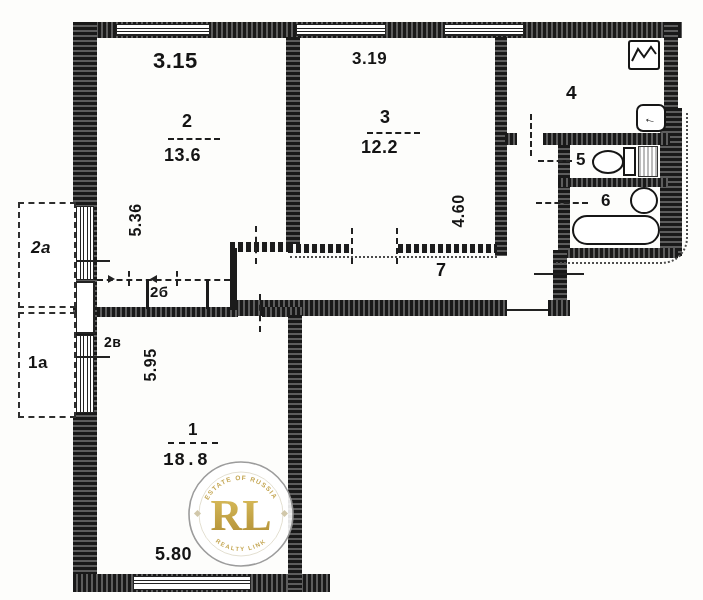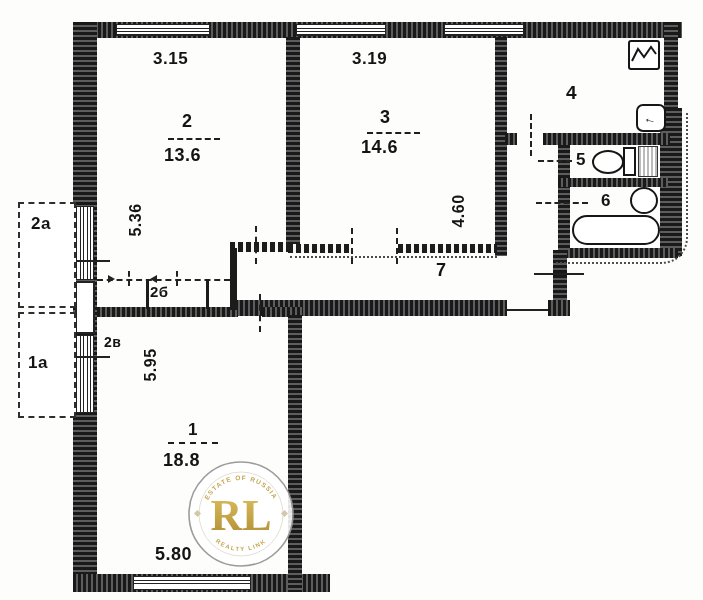--- a/index.html
+++ b/index.html
@@ -107,52 +107,52 @@
   </div>
   <div class="abs fixture" style="left:636px;top:104px;width:30px;height:28px;border-radius:7px;">
     <div class="abs arrow-glyph" style="left:6px;top:6px;transform:rotate(15deg);">←</div>
   </div>
   <div class="abs fixture" style="left:592px;top:150px;width:32px;height:24px;border-radius:50%;"></div>
   <div class="abs fixture" style="left:623px;top:147px;width:13px;height:29px;"></div>
   <div class="abs hatchlight" style="left:638px;top:146px;width:20px;height:31px;"></div>
   <div class="abs fixture" style="left:630px;top:187px;width:28px;height:27px;border-radius:50%;"></div>
   <div class="abs fixture" style="left:572px;top:215px;width:88px;height:30px;border-radius:15px;"></div>
 
-  <div class="abs lbl" style="left:153px;top:50px;font-size:17px;">3.15</div>
+  <div class="abs lbl" style="left:153px;top:50px;font-size:22px;">3.15</div>
   <div class="abs lbl" style="left:182px;top:112px;font-size:18px;">2</div>
   <div class="abs numline" style="left:168px;top:138px;width:52px;"></div>
   <div class="abs lbl" style="left:164px;top:146px;font-size:18px;">13.6</div>
   <div class="abs dimv lbl" style="left:106px;top:210px;width:60px;height:20px;font-size:16px;">
       <span>5.36</span>
     </div>
 
   <div class="abs lbl" style="left:352px;top:50px;font-size:17px;">3.19</div>
   <div class="abs lbl" style="left:380px;top:108px;font-size:18px;">3</div>
   <div class="abs numline" style="left:367px;top:132px;width:53px;"></div>
-  <div class="abs lbl" style="left:361px;top:138px;font-size:18px;">14.6</div>
+  <div class="abs lbl" style="left:361px;top:138px;font-size:18px;">12.2</div>
   <div class="abs dimv lbl" style="left:429px;top:201px;width:60px;height:20px;font-size:16px;">
       <span>4.60</span>
     </div>
 
   <div class="abs lbl" style="left:566px;top:83px;font-size:19px;">4</div>
   <div class="abs lbl" style="left:576px;top:151px;font-size:17px;">5</div>
   <div class="abs lbl" style="left:601px;top:192px;font-size:17px;">6</div>
   <div class="abs lbl" style="left:436px;top:261px;font-size:18px;">7</div>
 
-  <div class="abs lbl" style="left:31px;top:215px;font-size:17px;">2а</div>
+  <div class="abs lbl" style="left:31px;top:239px;font-size:17px;font-style:italic;">2а</div>
   <div class="abs lbl" style="left:28px;top:354px;font-size:17px;">1а</div>
   <div class="abs lbl" style="left:104px;top:287px;font-size:14px;margin-top:48px;">2в</div>
   <div class="abs lbl" style="left:150px;top:284px;font-size:15px;">2б</div>
 
   <div class="abs dimv lbl" style="left:121px;top:355px;width:60px;height:20px;font-size:16px;">
       <span>5.95</span>
     </div>
   <div class="abs lbl" style="left:188px;top:421px;font-size:17px;">1</div>
   <div class="abs numline" style="left:168px;top:442px;width:50px;"></div>
-  <div class="abs lbl" style="left:163px;top:451px;font-size:18px;">18.8</div>
+  <div class="abs lbl" style="left:163px;top:451px;font-size:18px;font-family:Liberation Mono, monospace;">18.8</div>
   <div class="abs lbl" style="left:155px;top:545px;font-size:18px;">5.80</div>
 
   <svg class="abs" style="left:186px;top:459px;opacity:.95;" width="110" height="110" viewBox="0 0 110 110">
     <defs>
       <linearGradient id="gold" x1="0" y1="0" x2="0" y2="1">
         <stop offset="0" stop-color="#dcbf58"></stop>
         <stop offset="1" stop-color="#ab8628"></stop>
       </linearGradient>
       <path id="arcTop" d="M 18 58 A 37 37 0 0 1 92 58"></path>
       <path id="arcBot" d="M 15 52 A 40 40 0 0 0 95 52"></path>

